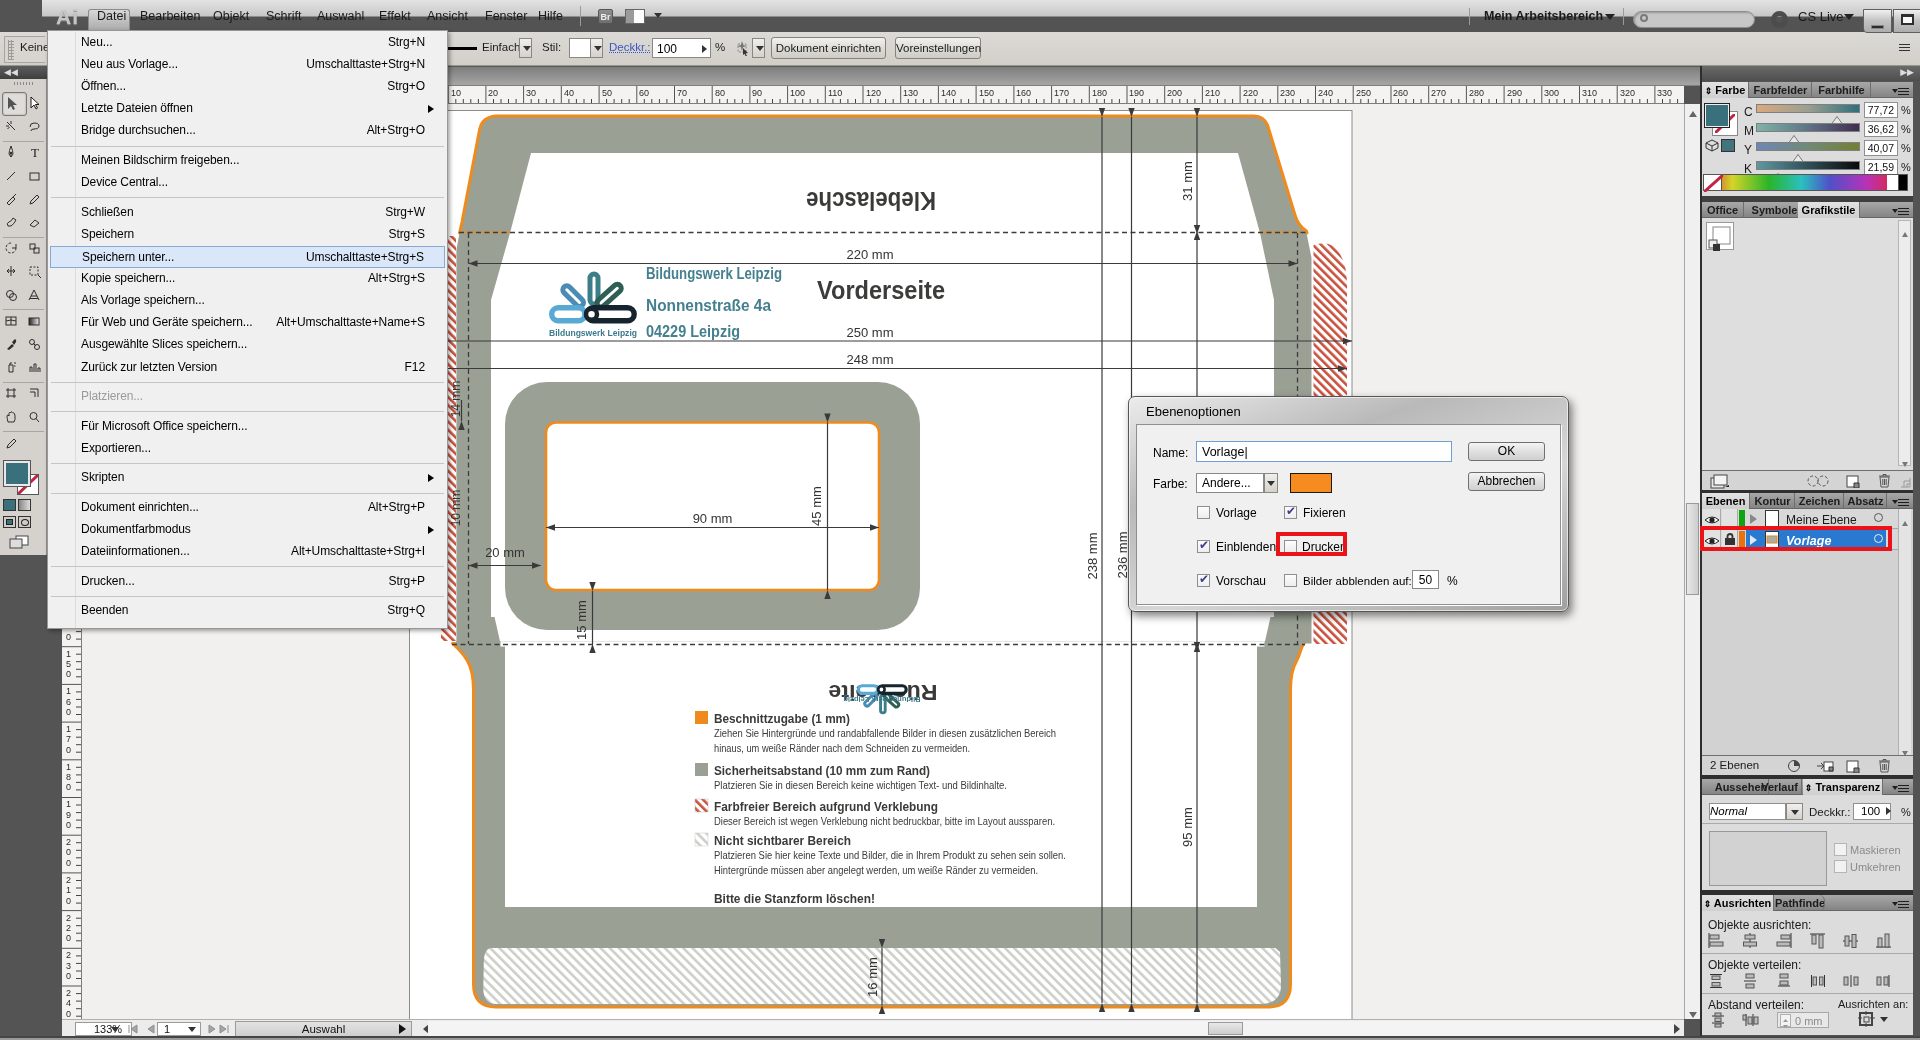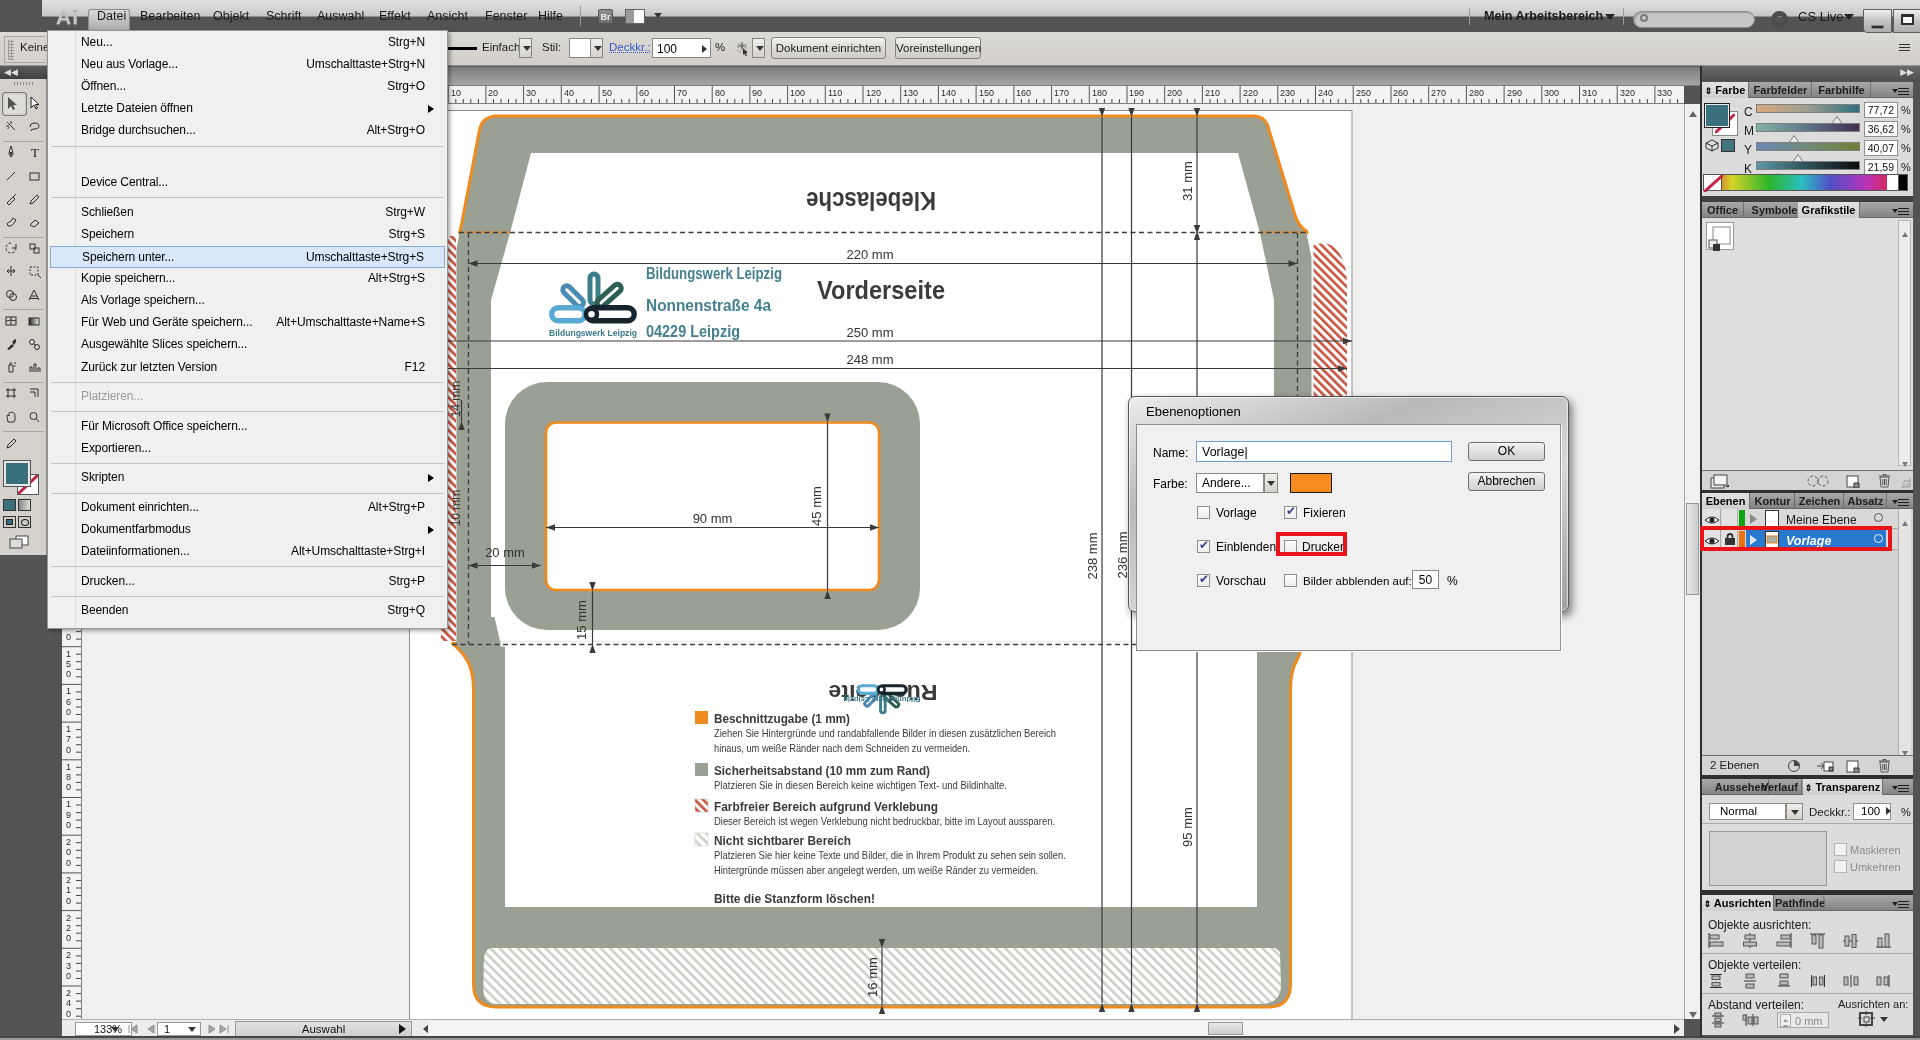--- a/index.html
+++ b/index.html
@@ -25,21 +25,21 @@
 #canvas{left:82px;top:104px;width:1602px;height:915px;background:#f1f0ee;overflow:hidden;z-index:1;}
 #vscroll{left:1684px;top:104px;width:16px;height:915px;background:#f0f0f0;border-left:1px solid #a8a8a8;z-index:6;}
 #rightsep{left:1700px;top:66px;width:2px;height:974px;background:#2e2e2e;z-index:6;}
 #filemenu{left:47px;top:30px;width:401px;height:599px;background:#f0f0f0;border:1px solid #979797;box-shadow:2px 2px 4px rgba(0,0,0,0.35);z-index:50;}
 .mrow{position:absolute;left:2px;width:395px;height:22px;font-size:12px;color:#000;white-space:nowrap;letter-spacing:-0.1px;}
 .mrow .lab{position:absolute;left:31px;top:3px;}
 .mrow .sc{position:absolute;right:20px;top:3px;}
 .msep{position:absolute;left:3px;width:393px;height:1px;background:#c5c5c5;}
 .sub:after{content:"";position:absolute;right:7px;top:7px;border:4px solid transparent;border-left:6px solid #000;}
 #dlg{left:1128px;top:396px;width:441px;height:216px;border-radius:7px;background:linear-gradient(160deg,#ececec,#b9b9b9 30%,#d6d6d6 60%,#9f9f9f);border:1px solid #565656;box-shadow:3px 4px 9px rgba(0,0,0,0.5), inset 0 0 0 1px rgba(255,255,255,0.6);z-index:60;}
-#dlginner{position:absolute;left:7px;top:27px;width:425px;height:227px;background:#f0f0f0;border:1px solid #8f8f8f;box-shadow:1px 1px 0 #fff;}
+#dlginner{position:absolute;left:7px;top:27px;width:425px;height:181px;background:#f0f0f0;border:1px solid #8f8f8f;box-shadow:1px 1px 0 #fff;}
 .dlg-label{position:absolute;font-size:12px;color:#000;}
 .dlg-btn{position:absolute;width:77px;height:19px;background:linear-gradient(#f4f4f4,#e2e2e2 45%,#cfcfcf);border:1px solid #707070;border-radius:3px;font-size:12px;text-align:center;line-height:17px;color:#000;}
 .cbx{position:absolute;width:13px;height:13px;background:linear-gradient(#fdfdfd,#ededed);border:1px solid #8f8f8f;}
 .cbx.chk:after{content:"\2714";position:absolute;left:1px;top:-3px;font-size:12px;color:#3d3d8f;}
 .cbx.gray{border-color:#b5b5b5;background:#f2f2f2;}
 #rightdock{left:1702px;top:66px;width:218px;height:974px;background:#535353;z-index:7;}
 .tabrow{position:absolute;left:0;width:211px;height:16px;background:linear-gradient(#a8a8a8,#848484);border-bottom:1px solid #666;}
 .tab{position:absolute;top:0;height:16px;font-size:11px;font-weight:700;white-space:nowrap;overflow:hidden;color:#1c1c1c;text-align:center;line-height:16px;border-right:1px solid #6e6e6e;}
 .tab.act{background:linear-gradient(#e2e2e2,#cfcfcf);color:#000;}
 .pbody{position:absolute;left:0;width:211px;background:#dcdcdc;}
@@ -889,21 +889,21 @@
     </div>
     <div class="abs" style="left:0;top:709px;width:211px;height:4px;background:#2f2f2f;"></div>
     <div class="tabrow" style="top:713px;">
       <div class="tab" style="left:12px;width:55px;">Aussehen</div>
       <div class="tab" style="left:56px;width:44px;">Verlauf</div>
       <div class="tab act" style="left:101px;width:80px;"><span style="font-size:9px;">⇕</span> Transparenz</div>
       <div class="abs" style="left:196px;top:5px;width:11px;height:8px;background:repeating-linear-gradient(0deg,#1e1e1e 0 1px,transparent 1px 3px);"></div>
       <div class="abs" style="left:190px;top:7px;width:0;height:0;border:3px solid transparent;border-top:4px solid #1e1e1e;"></div>
     </div>
     <div class="pbody" style="top:729px;height:95px;background:#dcdcdc;">
-      <div class="abs" style="left:7px;top:8px;width:77px;height:17px;background:#fff;border:1px solid #909090;font-size:11.5px;padding:1px 0 0 10px;">Normal</div>
+      <div class="abs" style="left:7px;top:8px;width:77px;height:17px;background:#fff;border:1px solid #909090;font-size:11.5px;padding:1px 0 0 0;font-style:italic;">Normal</div>
       <div class="abs" style="left:84px;top:8px;width:17px;height:17px;background:linear-gradient(#f0efed,#d5d2cc);border:1px solid #8a8781;">
         <div class="abs" style="left:4px;top:6px;width:0;height:0;border:4px solid transparent;border-top:5px solid #333;"></div>
       </div>
       <div class="ptext" style="left:107px;top:11px;font-size:11.5px;">Deckkr.:</div>
       <div class="abs" style="left:151px;top:8px;width:38px;height:17px;background:#fff;border:1px solid #909090;font-size:11.5px;padding:1px 0 0 7px;">100</div>
       <div class="abs" style="left:184px;top:12px;width:0;height:0;border:4px solid transparent;border-left:5px solid #333;"></div>
       <div class="ptext" style="left:199px;top:11px;">%</div>
       <div class="abs" style="left:0px;top:28px;width:211px;height:1px;background:#aaa;"></div>
       <div class="abs" style="left:7px;top:36px;width:118px;height:55px;background:#d2d2d2;border:1px solid #999;"></div>
       <div class="cbx gray" style="left:132px;top:48px;"></div>
@@ -1027,20 +1027,23 @@
       <span class="sc">Strg+O</span>
     </div>
     <div class="mrow sub" style="top:67.2px;">
       <span class="lab" style="">Letzte Dateien öffnen</span>
     </div>
     <div class="mrow" style="top:89.4px;">
       <span class="lab" style="">Bridge durchsuchen...</span>
       <span class="sc">Alt+Strg+O</span>
     </div>
     <div class="msep" style="top:114.6px;"></div>
+    <div class="mrow" style="top:118.9px;">
+      <span class="lab" style="">Meinen Bildschirm freigeben...</span>
+    </div>
     <div class="mrow" style="top:141.0px;">
       <span class="lab" style="">Device Central...</span>
     </div>
     <div class="msep" style="top:166.3px;"></div>
     <div class="mrow" style="top:170.6px;">
       <span class="lab" style="">Schließen</span>
       <span class="sc">Strg+W</span>
     </div>
     <div class="mrow" style="top:192.7px;">
       <span class="lab" style="">Speichern</span>

